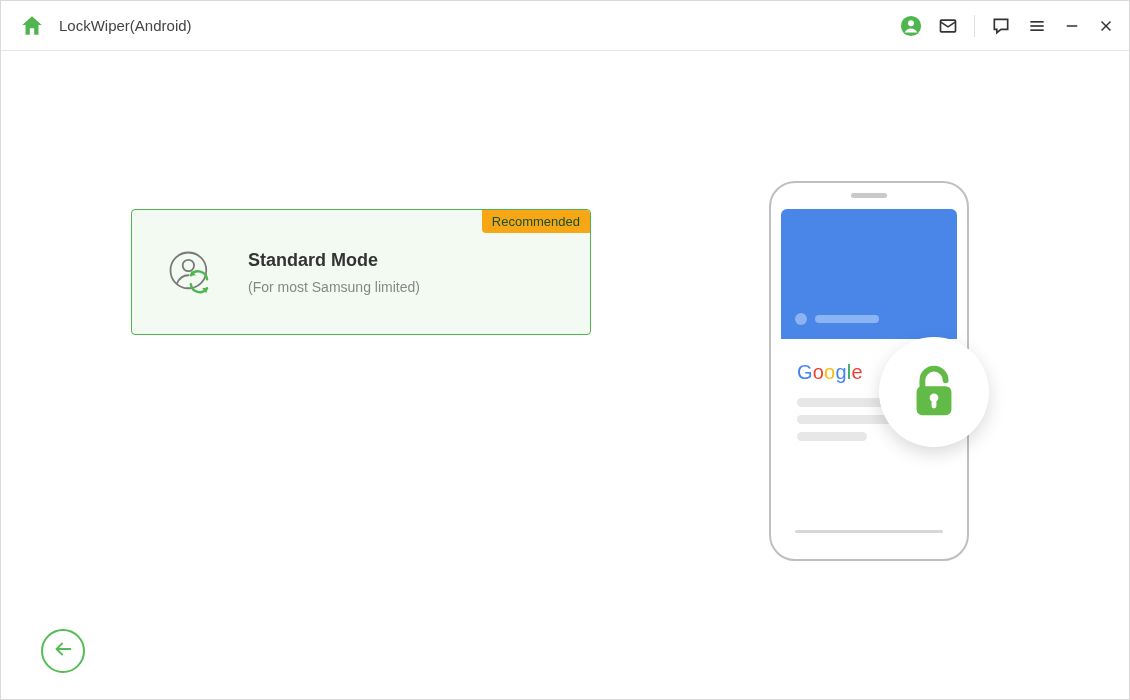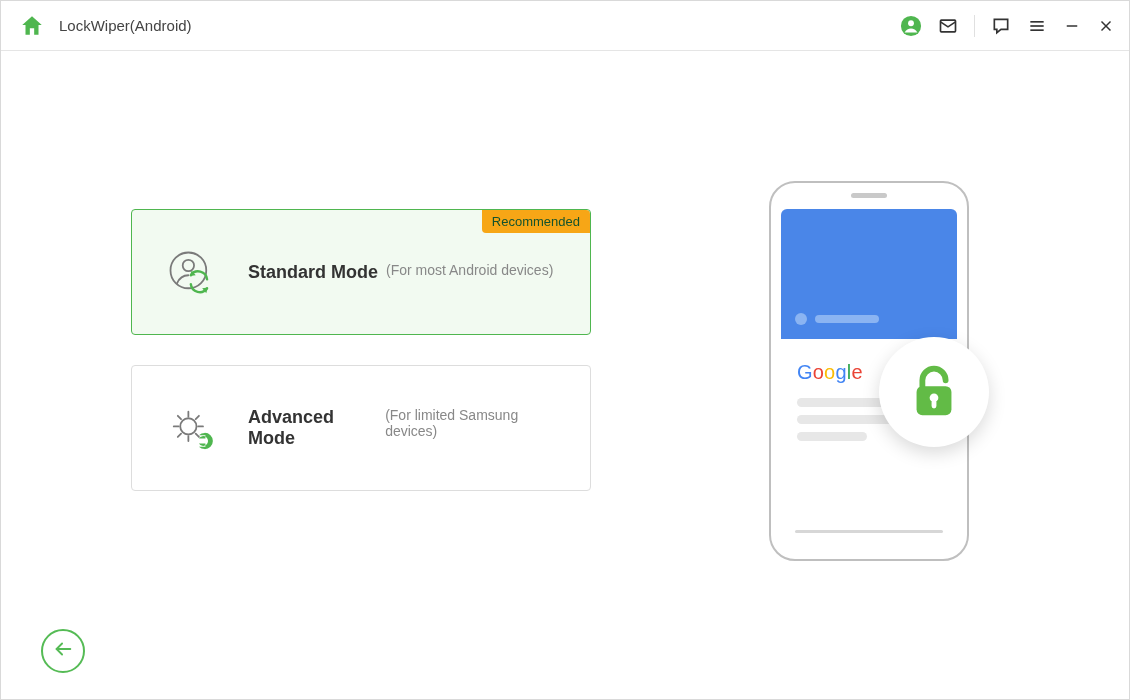--- a/index.html
+++ b/index.html
@@ -14,21 +14,21 @@
   .vsep { width: 1px; height: 22px; background: #e0e0e0; }
   .tb-icon { color: #333; display: inline-flex; }
   .tb-icon svg { display: block; }
 
   
   .content { position: absolute; left: 0; right: 0; top: 50px; bottom: 0; }
   .modes { position: absolute; left: 130px; top: 158px; width: 460px; }
   .mode-card { border: 1px solid #ddd; border-radius: 4px; background: #fff; padding: 32px 28px; display: flex; align-items: center; gap: 28px; position: relative; margin-bottom: 30px; cursor: pointer; }
   .mode-card.selected { border-color: #4fb64f; background: #f2faf1; }
   .mode-icon { width: 60px; height: 60px; display: flex; align-items: center; justify-content: center; flex-shrink: 0; }
-  .mode-texts { display: flex; flex-direction: row; gap: 8px; }
+  .mode-texts { display: flex; flex-direction: column; gap: 8px; }
   .mode-title { font-size: 18px; font-weight: 600; color: #333; }
   .mode-sub { font-size: 14px; color: #888; }
   .badge { position: absolute; top: 0; right: 0; background: #f7a616; color: #14532d; font-size: 13px; padding: 4px 10px; border-top-right-radius: 4px; border-bottom-left-radius: 4px; }
 
   
   .illus { position: absolute; right: 140px; top: 130px; width: 240px; height: 400px; }
   .phone { width: 200px; height: 380px; border: 2px solid #bfbfbf; border-radius: 26px; background: #fff; position: relative; overflow: hidden; margin: 0 auto; }
   .speaker { position: absolute; top: 10px; left: 50%; transform: translateX(-50%); width: 36px; height: 5px; background: #c9c9c9; border-radius: 3px; }
   .screen { position: absolute; top: 26px; left: 10px; right: 10px; bottom: 18px; border-radius: 6px; overflow: hidden; background: #fff; }
   .bluepane { height: 130px; background: #4a86e8; position: relative; }
@@ -112,39 +112,24 @@
             <circle cx="30" cy="24" r="7" stroke="#7a7a7a" stroke-width="2.2"></circle>
             <path d="M16 46c3-7 9-10 14-10" stroke="#7a7a7a" stroke-width="2.2" stroke-linecap="round"></path>
             <path d="M53 41a11 11 0 0 0-20-5" stroke="#4fb64f" stroke-width="3" stroke-linecap="round"></path>
             <path d="M33 47a11 11 0 0 0 20 5" stroke="#4fb64f" stroke-width="3" stroke-linecap="round"></path>
             <path d="M34 30l-2 7 7-1" fill="#4fb64f"></path>
             <path d="M52 58l2-7-7 1" fill="#4fb64f"></path>
           </svg>
         </div>
         <div class="mode-texts">
           <div class="mode-title">Standard Mode</div>
-          <div class="mode-sub">(For most Android devices)</div>
+          <div class="mode-sub">(For most Samsung limited)</div>
         </div>
       </div>
 
-      <div class="mode-card">
-        <div class="mode-icon">
-          <svg width="52" height="52" viewBox="0 0 64 64" fill="none">
-            <g stroke="#7a7a7a" stroke-width="2.2">
-              <circle cx="30" cy="30" r="10"></circle>
-              <path d="M30 12v6M30 42v6M12 30h6M42 30h6M17 17l4 4M39 39l4 4M43 17l-4 4M21 39l-4 4" stroke-linecap="round"></path>
-            </g>
-            <path d="M43 41a10 10 0 1 1 0 14h8v-4h-8a6 6 0 1 0 0-6h8v-4z" fill="#4fb64f"></path>
-          </svg>
-        </div>
-        <div class="mode-texts">
-          <div class="mode-title">Advanced Mode</div>
-          <div class="mode-sub">(For limited Samsung devices)</div>
-        </div>
-      </div>
 
     </div>
 
     <div class="illus">
       <div class="phone">
         <div class="speaker"></div>
         <div class="screen">
           <div class="bluepane">
             <div class="dot"></div>
             <div class="barline"></div>

